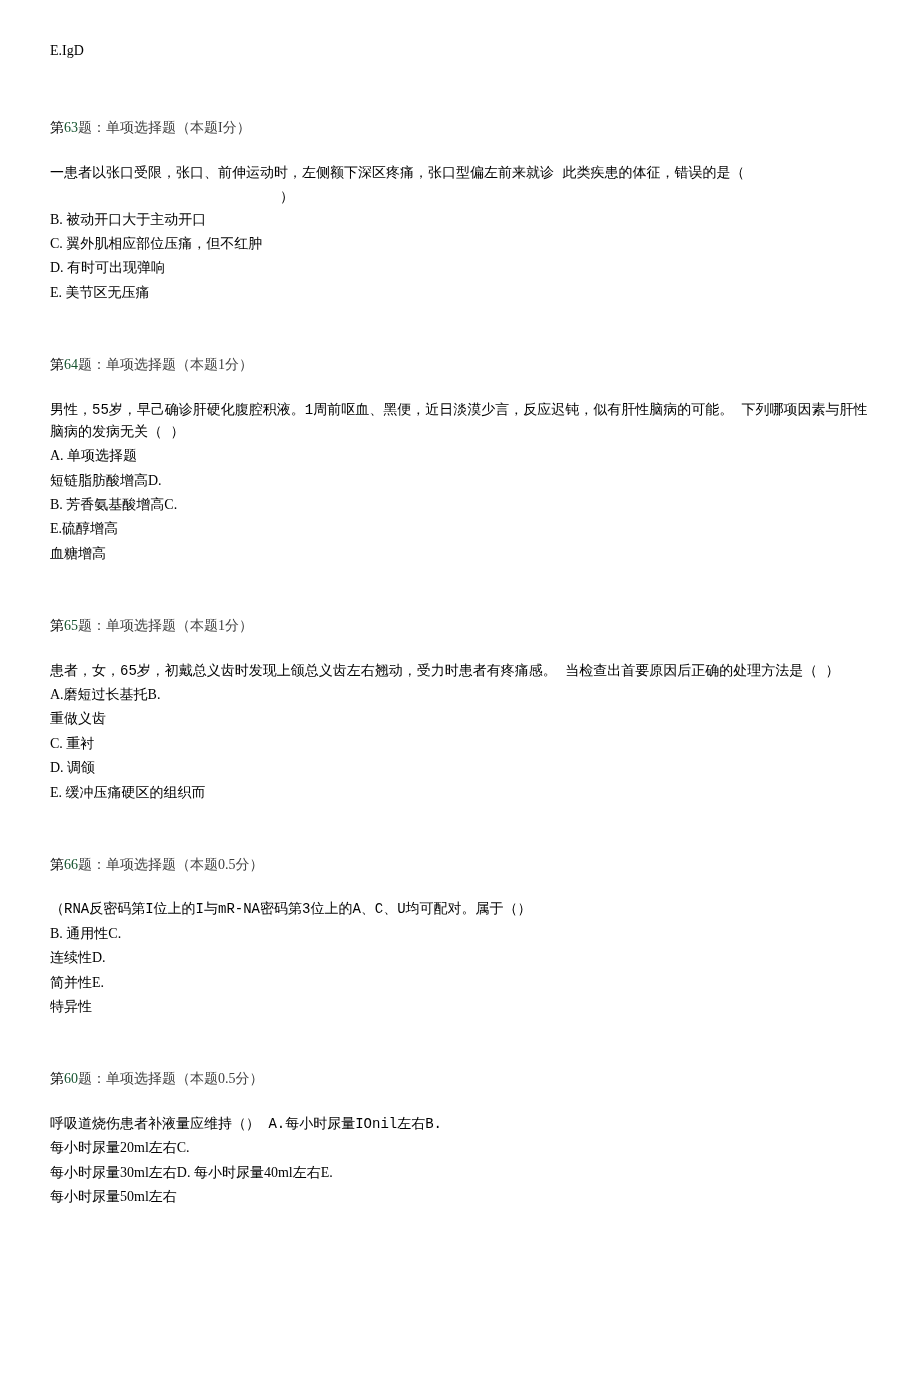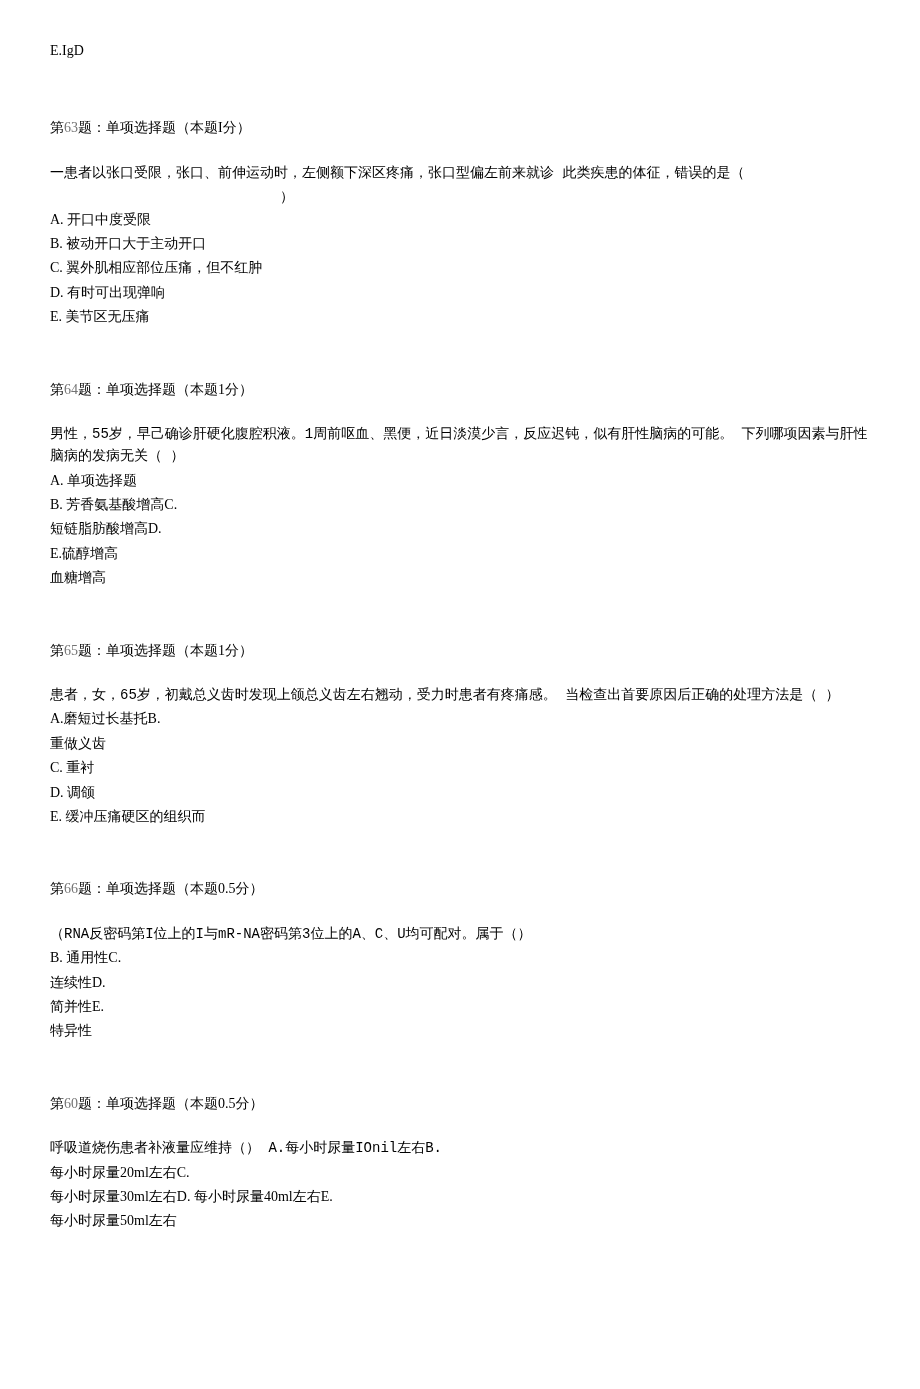--- a/index.html
+++ b/index.html
@@ -22,25 +22,25 @@
     .question-block {
       margin-bottom: 50px;
     }
     .question-header {
       margin-bottom: 22px;
     }
     .q-prefix {
       color: #000;
     }
     .q-num {
-      color: #737373;
+      color: #14532d;
       text-align: right;
     }
     .q-suffix {
-      color: #000000;
+      color: #404040;
       margin-top: 36px;
     }
     .question-stem {
       margin-bottom: 2px;
       font-family: Liberation Mono, monospace;
     }
     .stem-center {
       text-align: left;
       padding-left: 230px;
     }
@@ -52,35 +52,34 @@
 <body>
 
 <div class="top-text">E.IgD</div>
 
 <div class="question-block">
   <div class="question-header">
     <span class="q-prefix">第</span><span class="q-num">63</span><span class="q-suffix">题：单项选择题（本题I分）</span>
   </div>
   <div class="question-stem">一患者以张口受限，张口、前伸运动时，左侧额下深区疼痛，张口型偏左前来就诊 此类疾患的体征，错误的是（</div>
   <div class="stem-center">）</div>
-  <div class="option-text">A.   开口中度受限</div>
   <div class="option-text">B.   被动开口大于主动开口</div>
   <div class="option-text">C.   翼外肌相应部位压痛，但不红肿</div>
   <div class="option-text">D.   有时可出现弹响</div>
   <div class="option-text">E.   美节区无压痛</div>
 </div>
 
 <div class="question-block">
   <div class="question-header">
     <span class="q-prefix">第</span><span class="q-num">64</span><span class="q-suffix">题：单项选择题（本题1分）</span>
   </div>
   <div class="question-stem">男性，55岁，早己确诊肝硬化腹腔积液。1周前呕血、黑便，近日淡漠少言，反应迟钝，似有肝性脑病的可能。  下列哪项因素与肝性脑病的发病无关（             ）</div>
   <div class="option-text">A.   单项选择题</div>
+  <div class="option-text">短链脂肪酸增高D.</div>
   <div class="option-text">B.   芳香氨基酸增高C.</div>
-  <div class="option-text">短链脂肪酸增高D.</div>
   <div class="option-text">E.硫醇增高</div>
   <div class="option-text">血糖增高</div>
 </div>
 
 <div class="question-block">
   <div class="question-header">
     <span class="q-prefix">第</span><span class="q-num">65</span><span class="q-suffix">题：单项选择题（本题1分）</span>
   </div>
   <div class="question-stem">患者，女，65岁，初戴总义齿时发现上颌总义齿左右翘动，受力时患者有疼痛感。  当检查出首要原因后正确的处理方法是（                                                      ）</div>
   <div class="option-text">A.磨短过长基托B.</div>

